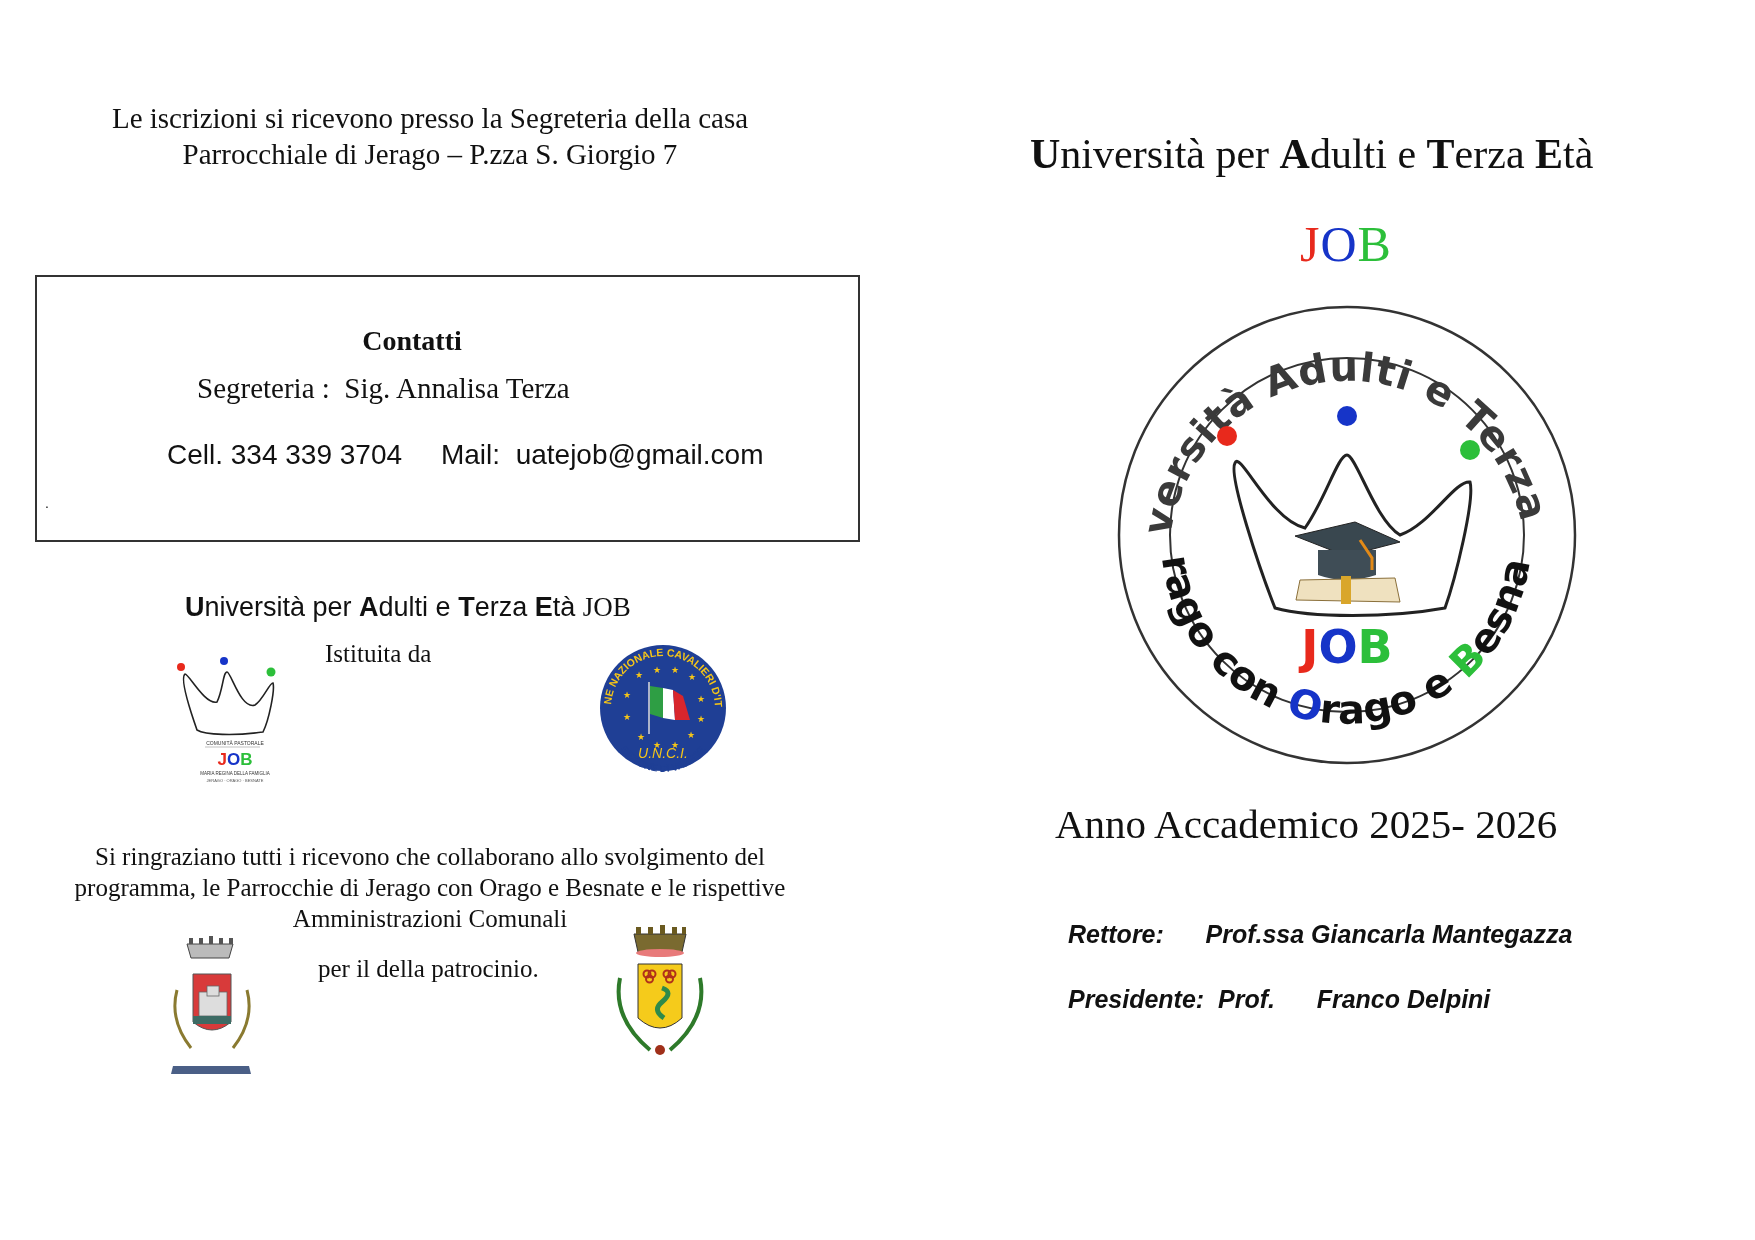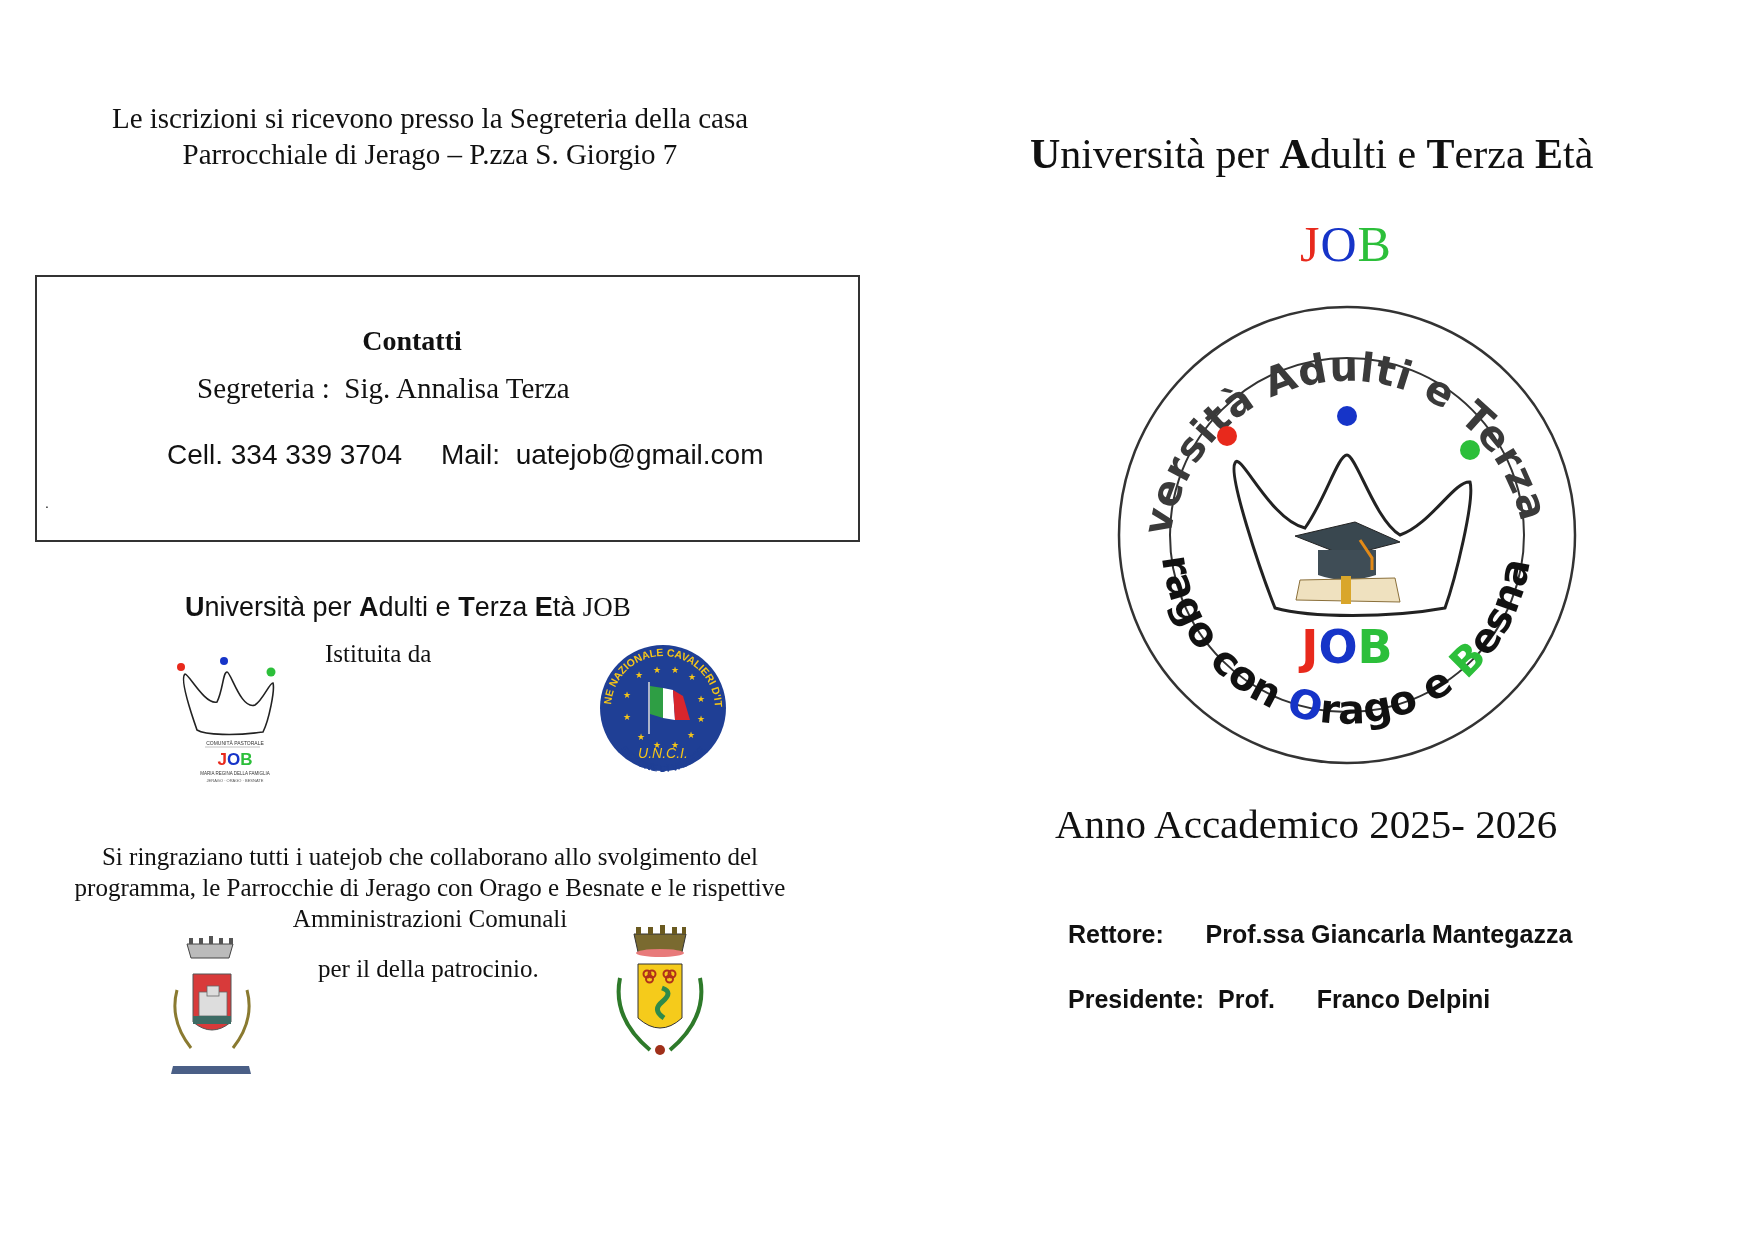--- a/index.html
+++ b/index.html
@@ -21,21 +21,21 @@
     #inst-title b { font-weight:bold; }
     #inst-sub { left:325px; top:640px; font-size:25px; }
     #thanks { left:30px; top:841px; width:800px; font-size:25px; line-height:31px; }
     #patron { left:318px; top:955px; font-size:25px; }
 
     
     #r-title { left:1030px; top:130px; width:640px; font-size:42px; white-space:nowrap; }
     #r-job { left:1300px; top:215px; font-size:50px; letter-spacing:1px; }
     #logo { left:1110px; top:300px; width:470px; height:470px; }
     #year { left:1055px; top:800px; font-size:41px; white-space:nowrap; }
-    .staff { font-size:25px; font-weight:bold; white-space:pre; }
+    .staff { font-size:25px; font-weight:bold; white-space:pre;font-style:italic; }
     #rettore { left:1068px; top:920px; }
     #presidente { left:1068px; top:985px; }
   </style>
 </head>
 <body>
 
 <div id="enroll" class="abs serif center">
   <div>Le iscrizioni si ricevono presso la Segreteria della casa</div>
   <div>Parrocchiale di Jerago – P.zza S. Giorgio 7</div>
 </div>
@@ -89,21 +89,21 @@
     <line x1="52" y1="42" x2="52" y2="94" stroke="#ddd" stroke-width="1.5"></line>
     <path d="M53 46 L66 48 L66 78 L53 74 Z" fill="#2e9e44"></path>
     <path d="M66 48 L76 50 L78 80 L66 78 Z" fill="#ffffff"></path>
     <path d="M76 50 L86 56 L93 80 L78 80 Z" fill="#d8262d"></path>
     <text x="66" y="118" text-anchor="middle" font-family="Liberation Sans, sans-serif" font-style="italic" font-size="14" fill="#f5c518">U.N.C.I.</text>
     <text font-family="Liberation Sans, sans-serif" font-size="10" fill="#1f3f95" font-weight="bold"><textPath href="#unciBot" startOffset="50%" text-anchor="middle">SEZIONE DI VARESE</textPath></text>
   </svg>
 </div>
 
 <div id="thanks" class="abs serif center">
-  <div>Si ringraziano tutti i uatejob che collaborano allo svolgimento del</div>
+  <div>Si ringraziano tutti i ricevono che collaborano allo svolgimento del</div>
   <div>programma,  le Parrocchie di Jerago con Orago e  Besnate e le rispettive</div>
   <div>Amministrazioni Comunali</div>
 </div>
 <div id="patron" class="abs serif">per il della patrocinio.</div>
 
 <div class="abs" style="left:155px;top:930px;width:110px;height:155px;">
   <svg width="110" height="155" viewBox="0 0 110 155">
     <path d="M32 14 L78 14 L74 28 L36 28 Z" fill="#bbb" stroke="#444" stroke-width="1"></path>
     <g fill="#555">
         <rect x="34" y="8" width="4" height="6"></rect>

